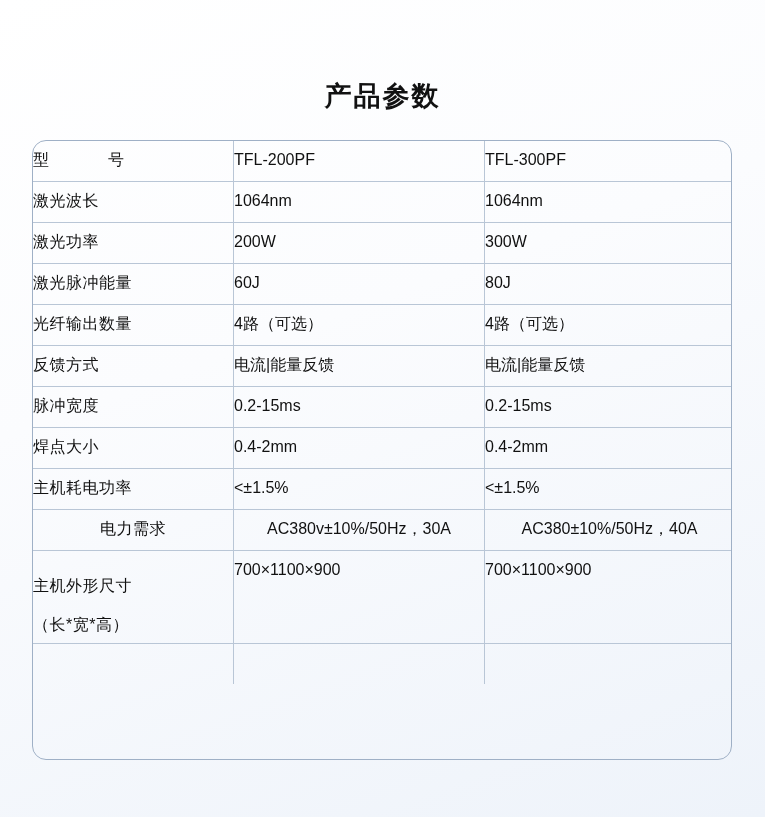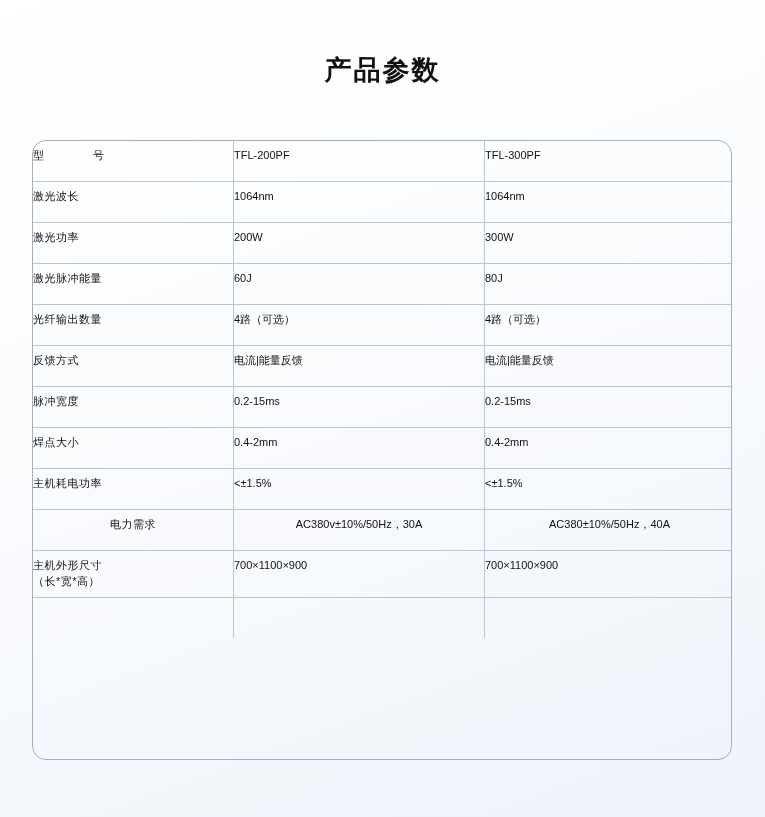--- a/index.html
+++ b/index.html
@@ -19,21 +19,21 @@
     width: 765px;
     height: 817px;
     box-sizing: border-box;
   }
   .title {
     text-align: center;
     font-size: 27px;
     font-weight: bold;
     letter-spacing: 2px;
     color: #111111;
-    padding-top: 54px;
+    padding-top: 80px;
     padding-bottom: 0;
     line-height: 1.2;
   }
   .table-wrap {
     position: absolute;
     left: 32px;
     top: 140px;
     width: 700px;
     height: 620px;
     border: 1px solid #9fb0c6;
@@ -43,21 +43,21 @@
     overflow: hidden;
   }
   table.spec {
     border-collapse: collapse;
     width: 100%;
     table-layout: fixed;
   }
   table.spec td {
     border-bottom: 1px solid #b9c6d6;
     border-right: 1px solid #b9c6d6;
-    font-size: 11px;
+    font-size: 16px;
     color: #111111;
     padding: 7px 0 7px 0;
     vertical-align: top;
     line-height: 1.45;
     height: 26px;
   }
   table.spec tr:last-child td {
     border-bottom: none;
   }
   table.spec td:last-child {
@@ -78,20 +78,21 @@
   }
   .row-label-spaced {
     letter-spacing: 9px;
   }
   .tall {
     line-height: 1.5;
     text-align: center;
   }
   .sub {
     display: block;
+    margin-top: 16px;
   }
   .filler td {
     border-bottom: none;
     height: 30px;
   }
 </style>
 </head>
 <body>
 
 <div class="page">

